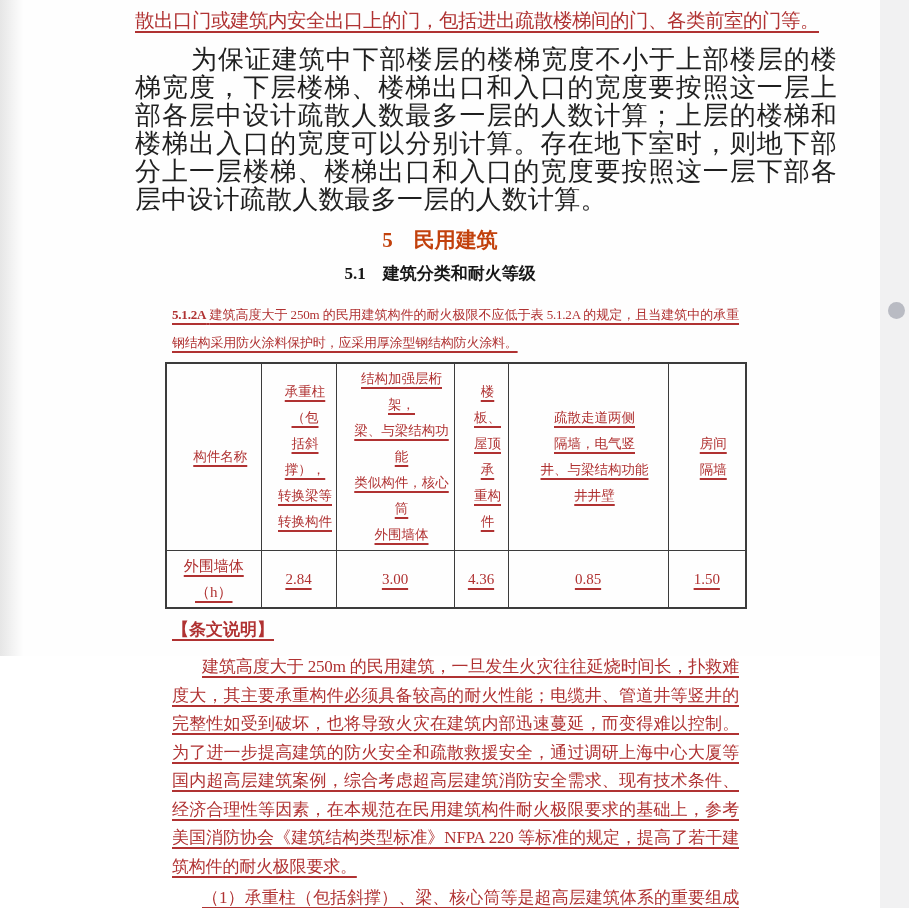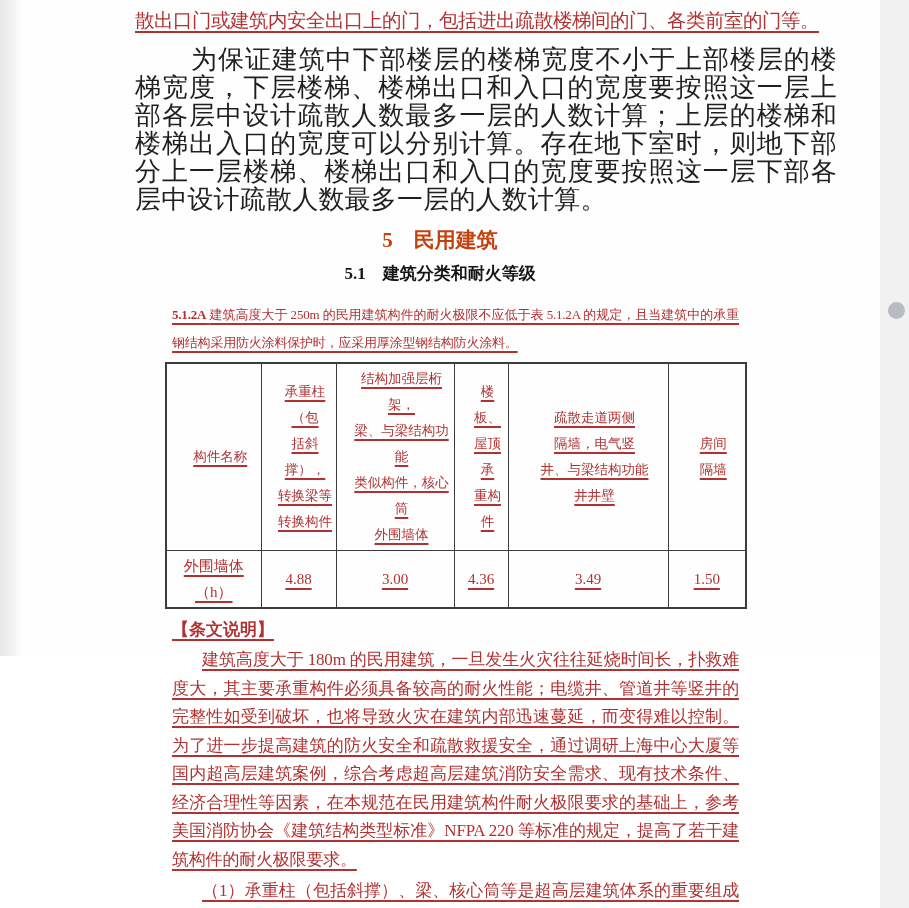--- a/index.html
+++ b/index.html
@@ -68,21 +68,21 @@
   table.fire-table td{
     border:1px solid #3c3c3c;
     text-align:center;vertical-align:middle;
     font-size:13.5px;line-height:26px;
     padding:2px 2px;
     color:#b03232;
   }
   table.fire-table .hdr{white-space:pre-line;height:108px;padding-left:15px;}
   table.fire-table .val-row td{height:26px;font-size:15px;}
   .commentary-heading{
-    margin:9px 0 4px 172px;
+    margin:9px 0 11px 172px;
     font-size:17px;font-weight:bold;line-height:24px;
   }
   .commentary-p{
     margin:3px 141px 0 172px;
     font-size:17px;line-height:28.5px;
     text-align:justify;text-indent:30px;
     letter-spacing:-0.2px;
   }
 </style>
 </head>
@@ -126,32 +126,32 @@
 重构件</td>
       <td class="hdr u">疏散走道两侧
 隔墙，电气竖
 井、与梁结构功能
 井井壁</td>
       <td class="hdr u">房间
 隔墙</td>
     </tr>
     <tr class="val-row">
       <td class="u">外围墙体（h）</td>
-      <td class="u">4.88</td>
+      <td class="u">2.84</td>
       <td class="u">3.00</td>
       <td class="u">4.36</td>
-      <td class="u">3.49</td>
+      <td class="u">0.85</td>
       <td class="u">1.50</td>
     </tr>
   </tbody>
     </table>
 
   <div class="commentary-heading red u">【条文说明】</div>
 
-  <div class="commentary-p red u">建筑高度大于 180m 的民用建筑，一旦发生火灾往往延烧时间长，扑救难度大，其主要承重构件必须具备较高的耐火性能；电缆井、管道井等竖井的完整性如受到破坏，也将导致火灾在建筑内部迅速蔓延，而变得难以控制。为了进一步提高建筑的防火安全和疏散救援安全，通过调研上海中心大厦等国内超高层建筑案例，综合考虑超高层建筑消防安全需求、现有技术条件、经济合理性等因素，在本规范在民用建筑构件耐火极限要求的基础上，参考美国消防协会《建筑结构类型标准》NFPA 220 等标准的规定，提高了若干建筑构件的耐火极限要求。</div>
+  <div class="commentary-p red u">建筑高度大于 250m 的民用建筑，一旦发生火灾往往延烧时间长，扑救难度大，其主要承重构件必须具备较高的耐火性能；电缆井、管道井等竖井的完整性如受到破坏，也将导致火灾在建筑内部迅速蔓延，而变得难以控制。为了进一步提高建筑的防火安全和疏散救援安全，通过调研上海中心大厦等国内超高层建筑案例，综合考虑超高层建筑消防安全需求、现有技术条件、经济合理性等因素，在本规范在民用建筑构件耐火极限要求的基础上，参考美国消防协会《建筑结构类型标准》NFPA 220 等标准的规定，提高了若干建筑构件的耐火极限要求。</div>
 
   <div class="commentary-p red u">（1）承重柱（包括斜撑）、梁、核心筒等是超高层建筑体系的重要组成部分，受力条件较为严酷，此类构件若在火灾下出现破坏或者失效的情况，会严重影响建筑的整体稳定性。因此，将承重柱（包括斜撑）的耐火极限提高到 4.00h，将梁、与梁结构功能类似的构件以及核心筒外围墙体的耐火极限提高到 3.00h，将楼板和屋顶承重构件的耐火极限提高到 2.50h。由于转换梁为超高层建筑关键受力构件，其作用等同于承重柱，如转换梁等构件失效后，与之相连的支撑柱也将失效。因此，要求转换梁与承重柱具有相同的耐火极限。</div>
 
   <div class="left-shadow"></div>
 </div>
 
 <div class="scroll-track">
   <div class="scroll-thumb"></div>
 </div>
 

